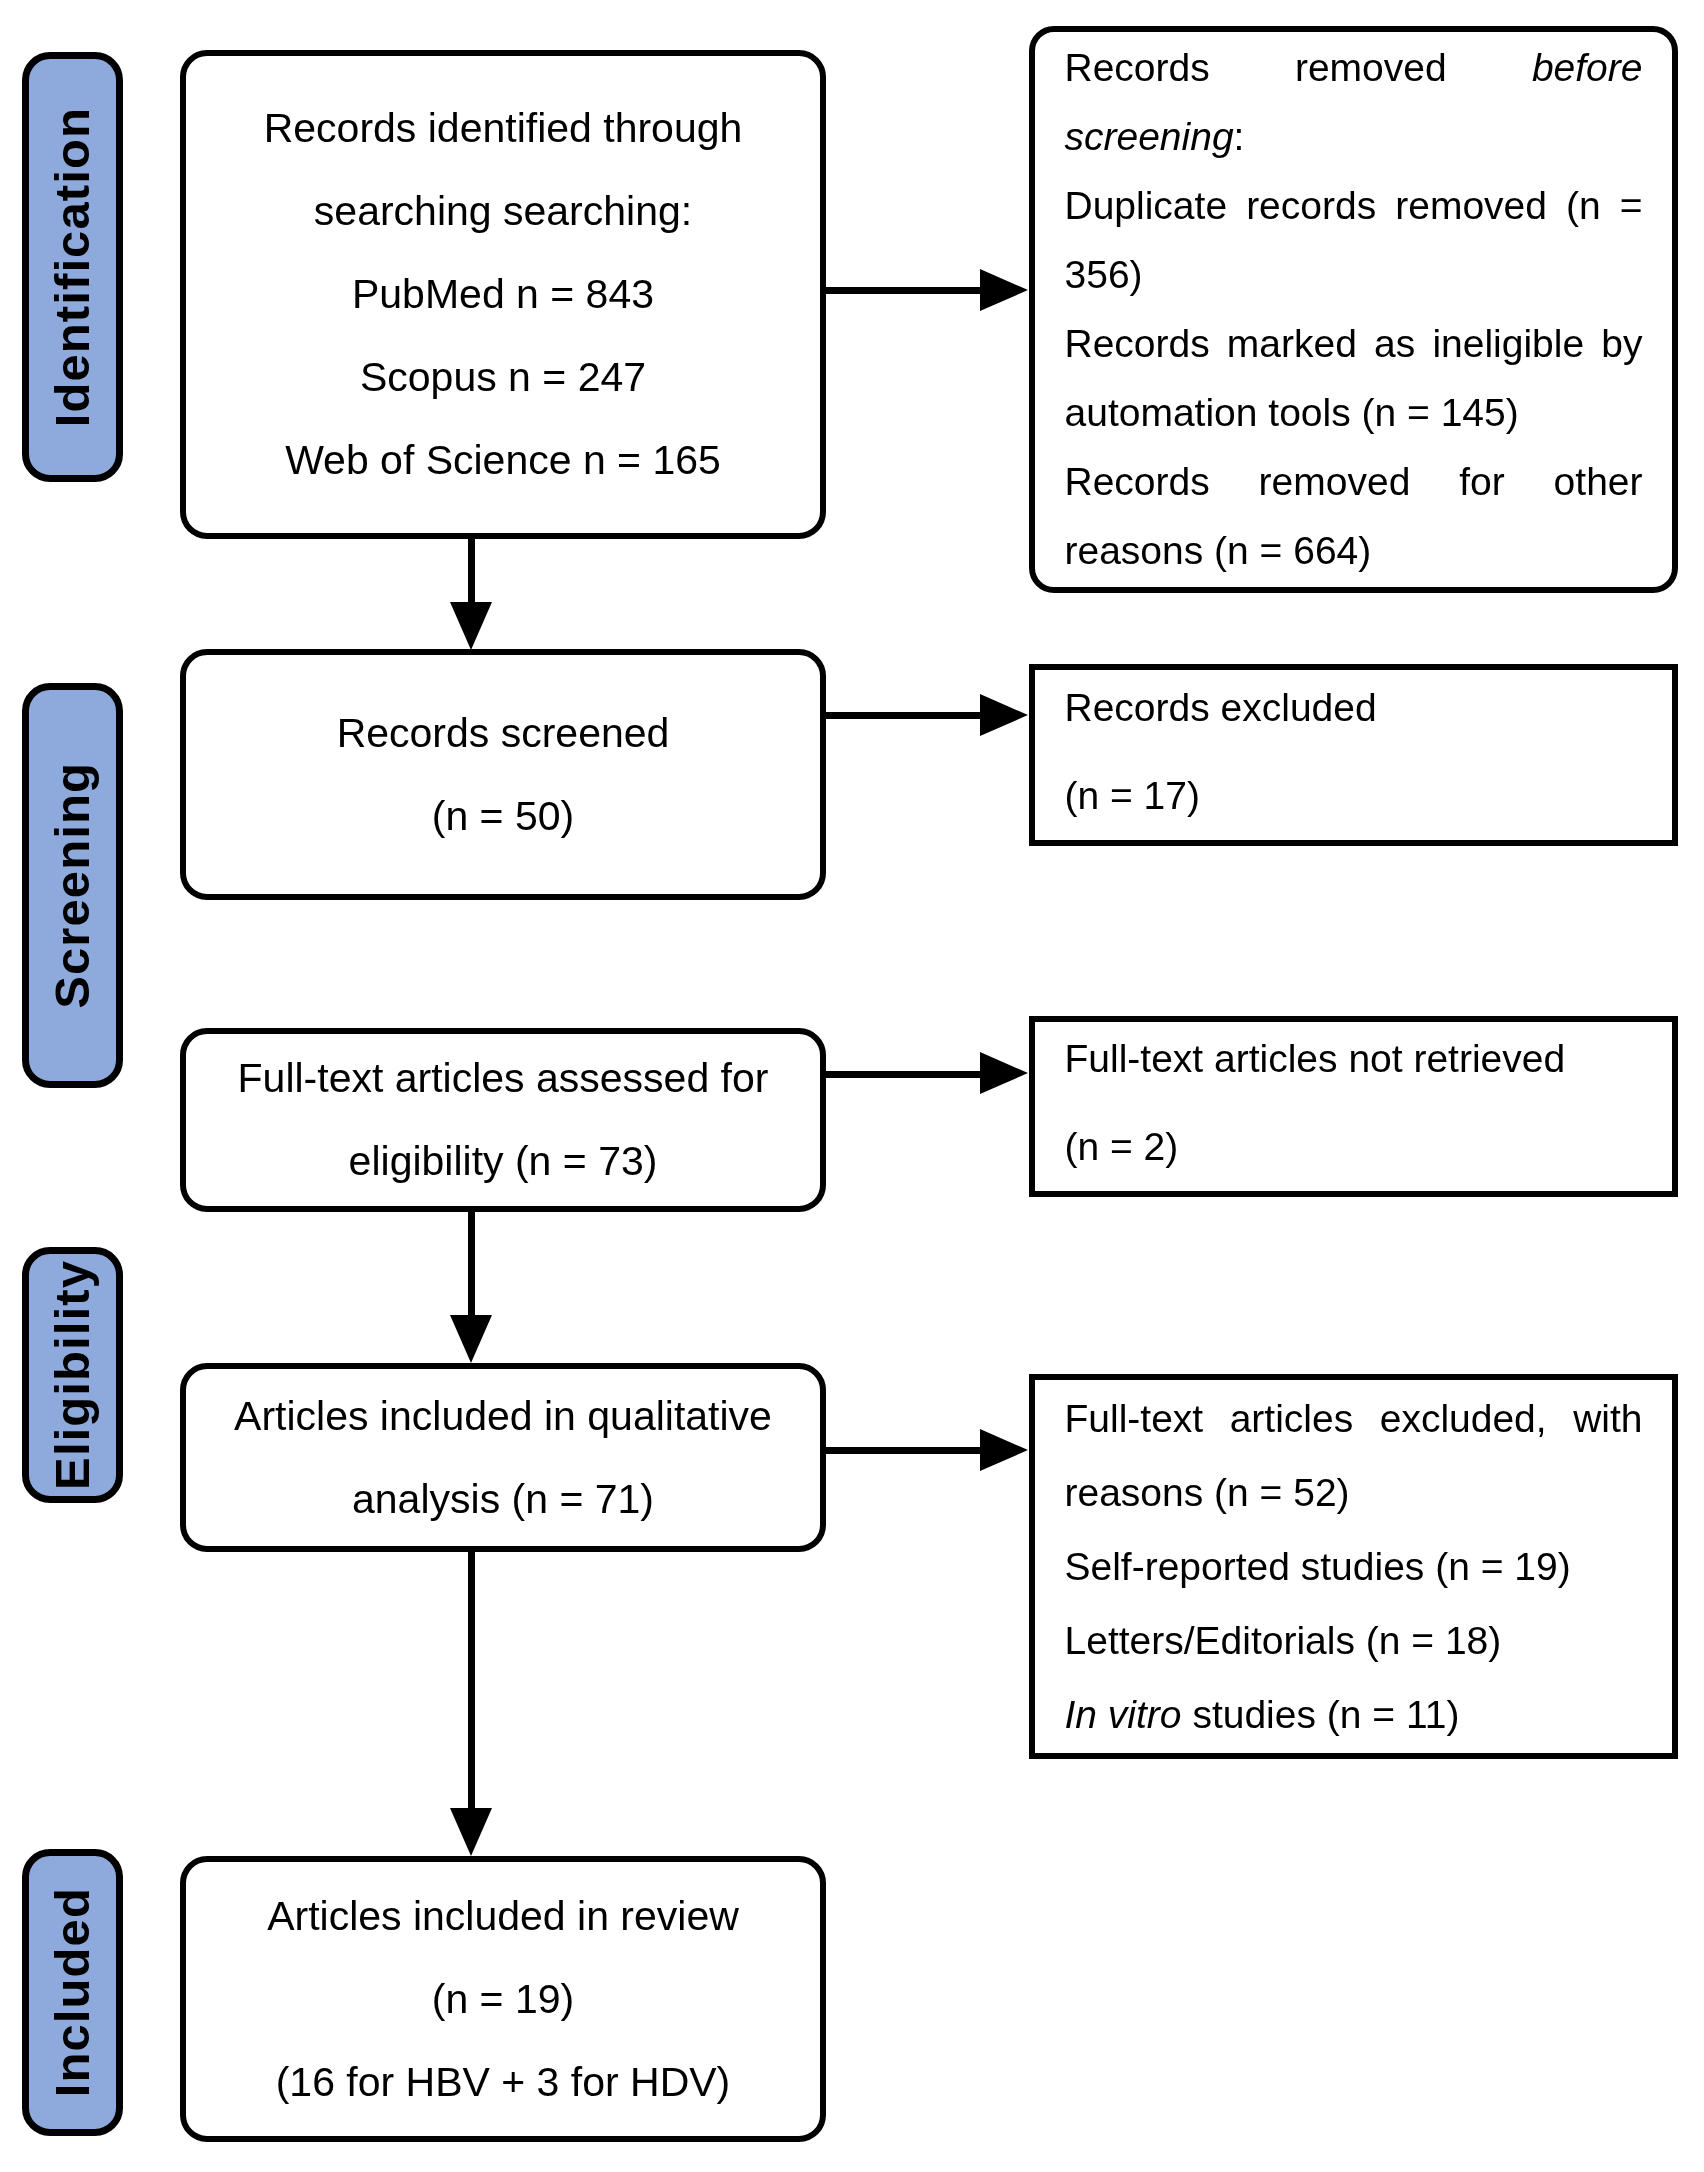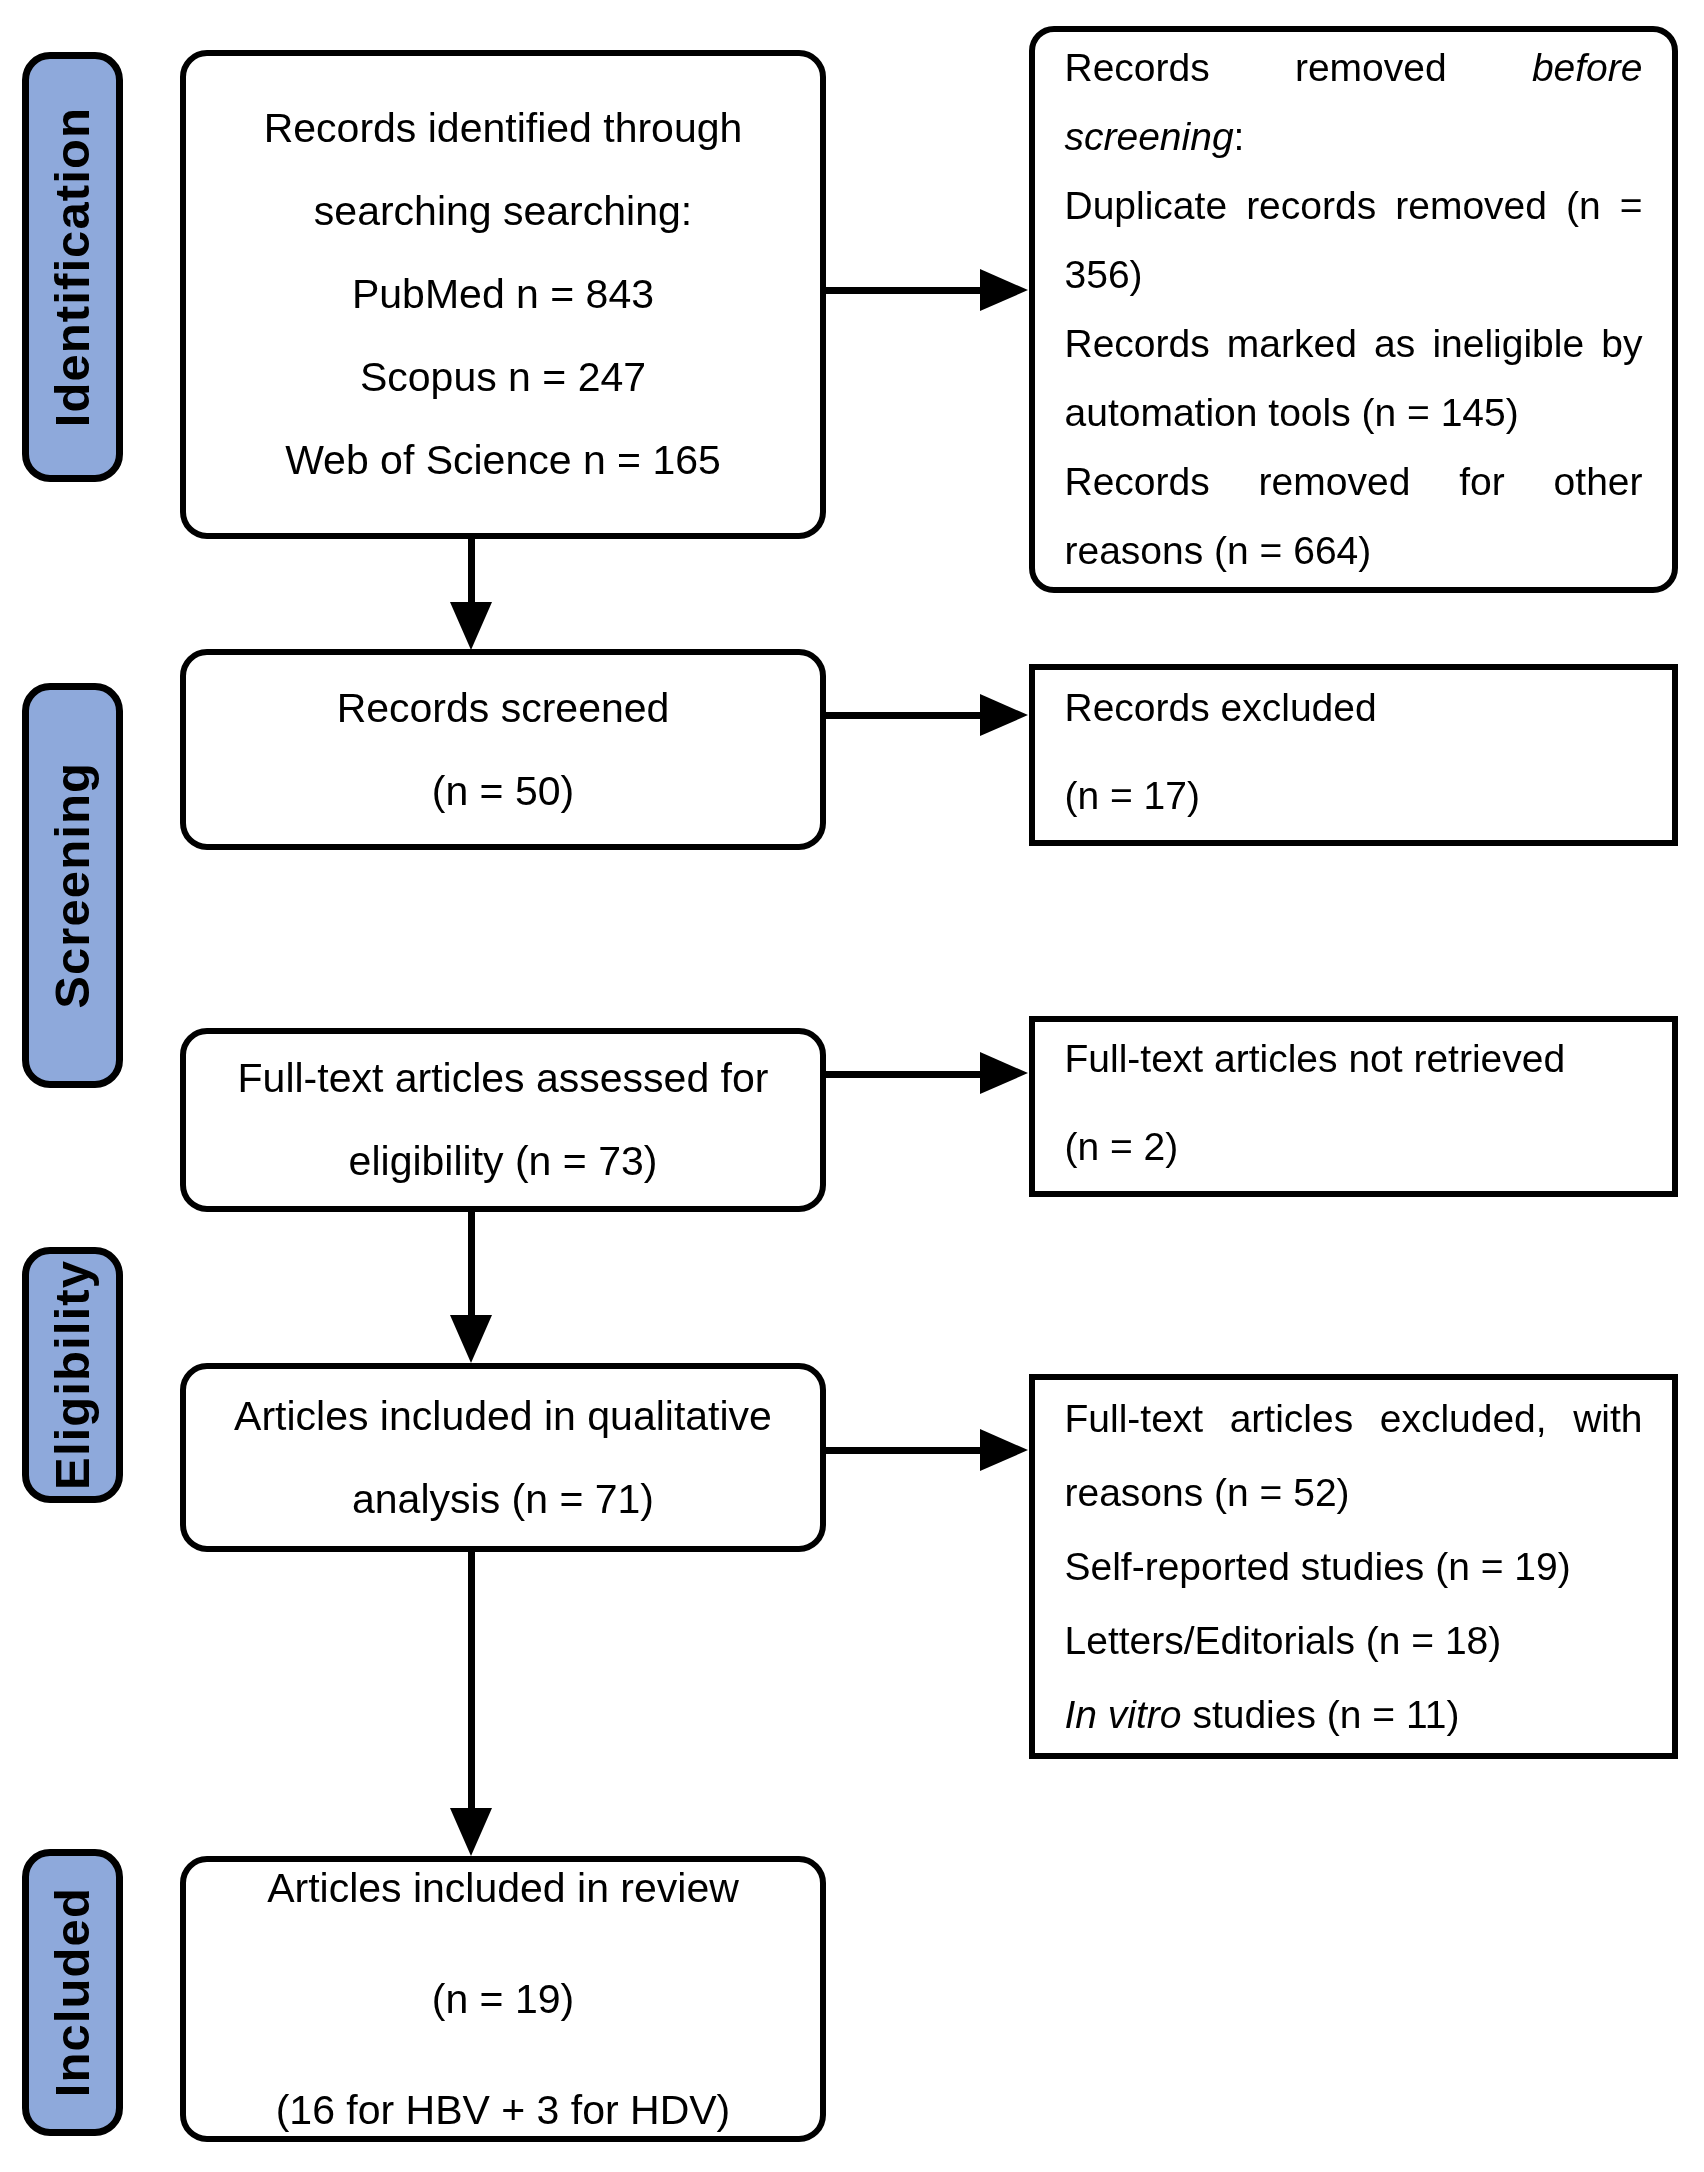--- a/index.html
+++ b/index.html
@@ -102,36 +102,36 @@
 </div>
 
 <div class="box main-box" style="top:50px;height:489px;">
   <div class="ln">Records identified through</div>
   <div class="ln">searching searching:</div>
   <div class="ln">PubMed n = 843</div>
   <div class="ln">Scopus n = 247</div>
   <div class="ln">Web of Science n = 165</div>
 </div>
 
-<div class="box main-box" style="top:649px;height:201px;">
+<div class="box main-box" style="top:649px;height:251px;">
   <div class="ln">Records screened</div>
   <div class="ln">(n = 50)</div>
 </div>
 
 <div class="box main-box" style="top:1028px;height:184px;">
   <div class="ln">Full-text articles assessed for</div>
   <div class="ln">eligibility (n = 73)</div>
 </div>
 
 <div class="box main-box" style="top:1363px;height:189px;">
   <div class="ln">Articles included in qualitative</div>
   <div class="ln">analysis (n = 71)</div>
 </div>
 
-<div class="box main-box" style="top:1856px;height:286px;gap:28px;">
+<div class="box main-box" style="top:1856px;height:286px;">
   <div class="ln">Articles included in review</div>
   <div class="ln">(n = 19)</div>
   <div class="ln">(16 for HBV + 3 for HDV)</div>
 </div>
 
 <div class="box side-box side-box-1" style="top:25.5px;height:567px;border-radius:25px;">
   <div class="ln just"><span>Records removed</span> <i>before</i></div>
   <div class="ln"><i>screening</i><span>:</span></div>
   <div class="ln just">Duplicate records removed (n =</div>
   <div class="ln">356)</div>

